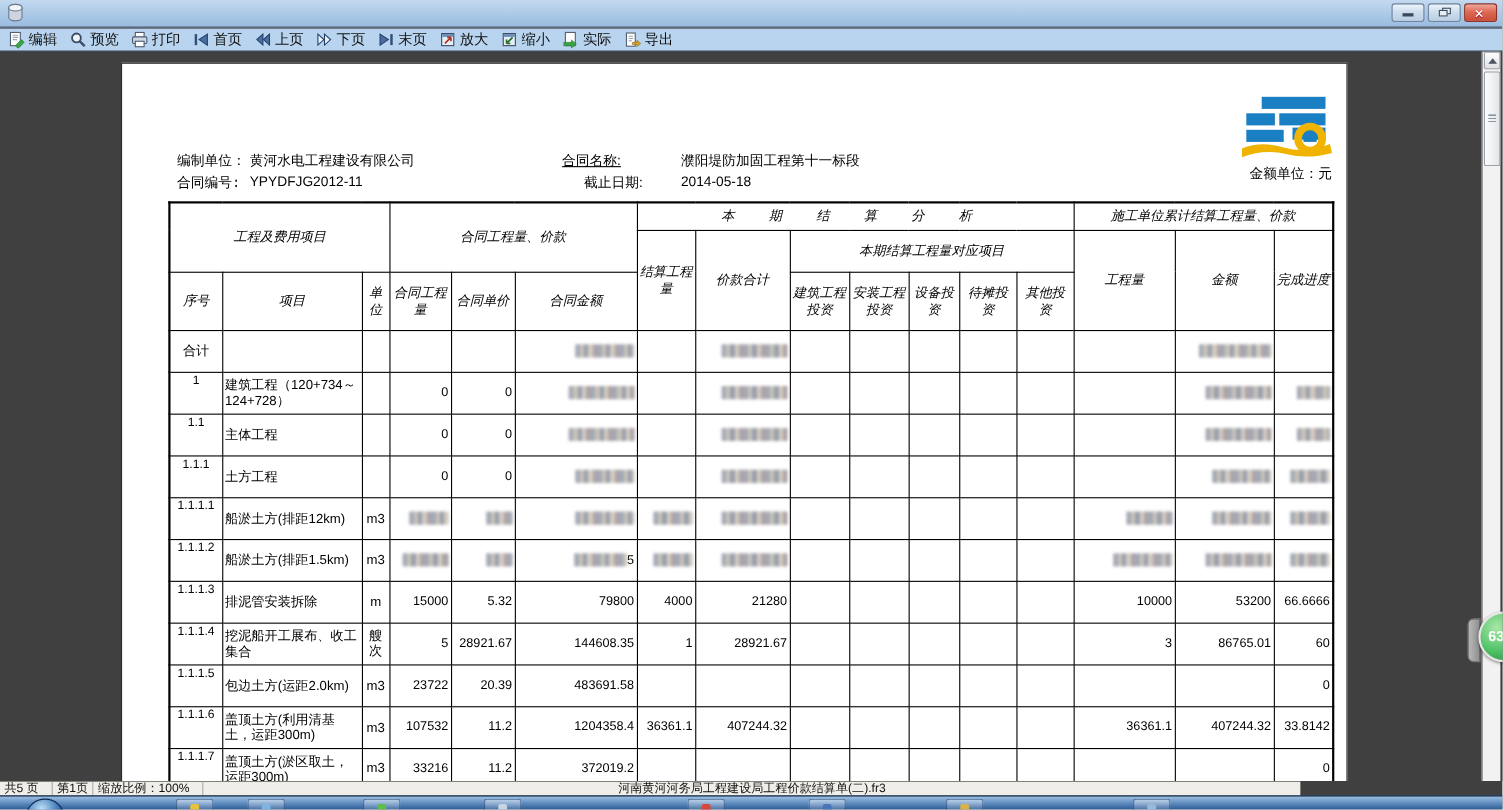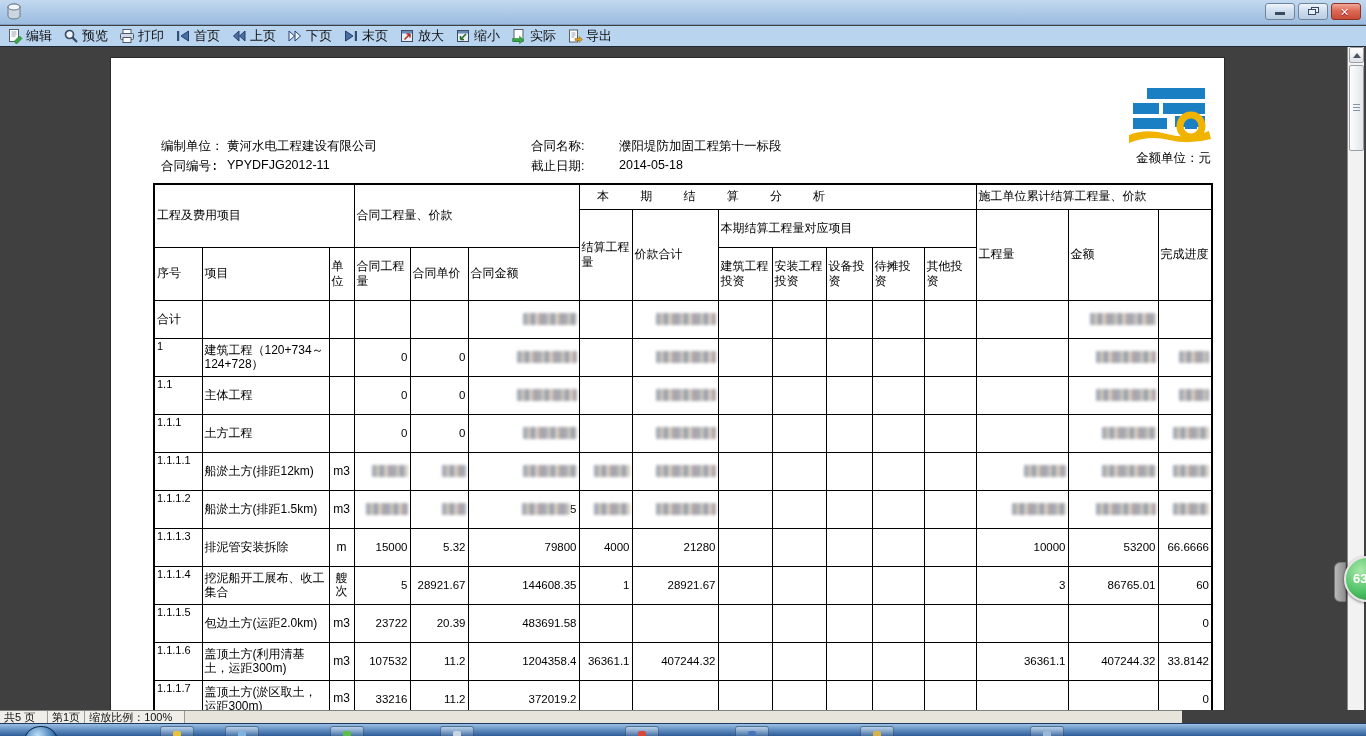--- a/index.html
+++ b/index.html
@@ -34,26 +34,26 @@
   #report-title{position:absolute;left:42px;top:38px;width:1058px;text-align:center;
     font-size:16px;font-weight:bold;color:#000;letter-spacing:1px;}
   .field{position:absolute;font-size:12.5px;color:#000;white-space:nowrap;}
   #company-logo{position:absolute;left:1018px;top:28px;width:82px;height:58px;}
   #amount-unit{position:absolute;left:42px;top:92px;width:1058px;text-align:right;font-size:12.5px;}
 
   
   #rtable{position:absolute;left:42px;top:125px;border-collapse:collapse;table-layout:fixed;
     border:2px solid #000;font-size:12px;color:#000;}
   #rtable th,#rtable td{border:1px solid #000;padding:1px 2px;font-weight:normal;overflow:hidden;}
-  #rtable thead th{text-align:left;vertical-align:middle;line-height:15px;}
+  #rtable thead th{text-align:center;vertical-align:middle;line-height:15px;font-style:italic;}
   tr.hA{height:25px;} tr.hB{height:38px;} tr.hC{height:53px;}
   th.spread{letter-spacing:2.6em;text-indent:1.3em;white-space:nowrap;}
   th.wrap2{padding:0 12px;line-height:15px;}
   #rtable tbody tr{height:38px;}
-  td.c-seq{vertical-align:top;text-align:left;font-size:11px;padding-left:2px;line-height:13px;}
+  td.c-seq{vertical-align:top;text-align:center;font-size:11px;padding-left:2px;line-height:13px;}
   td.c-seq.mid{vertical-align:middle;font-size:12px;}
   td.c-item{text-align:left;vertical-align:middle;word-break:break-all;line-height:14px;font-size:12px;}
   td.c-unit{text-align:center;vertical-align:middle;word-break:break-all;line-height:13px;font-size:12px;}
   td.c-num{text-align:right;vertical-align:middle;font-size:11.5px;padding-right:3px;white-space:nowrap;}
   .redact{display:inline-block;height:12px;border-radius:1px;vertical-align:-2px;opacity:.9;
     background:repeating-linear-gradient(90deg,#9aa0ae 0 4px,#c3bdb1 4px 8px,#8e96a4 8px 12px,#cfc6bb 12px 16px,#a59a9e 16px 20px);
     filter:blur(1.6px);}
 
   
   #vscroll{position:absolute;left:1347px;top:47px;width:17px;height:663px;background:#f2f2f2;border-left:1px solid #8a8a8a;}
@@ -225,21 +225,21 @@
     </div>
 
   <div id="preview">
     <div id="page">
 
 
       <span class="field" style="left:50px;top:80px;">编制单位：</span>
       <span class="field" style="left:116px;top:80px;">黄河水电工程建设有限公司</span>
       <span class="field" style="left:50px;top:100px;font-family:Liberation Mono, monospace;">合同编号:</span>
       <span class="field" style="left:116px;top:100px;">YPYDFJG2012-11</span>
-      <span class="field" style="left:420px;top:80px;">合同名称:</span>
+      <span class="field" style="left:400px;top:80px;text-decoration:underline;">合同名称:</span>
       <span class="field" style="left:508px;top:80px;">濮阳堤防加固工程第十一标段</span>
       <span class="field" style="left:420px;top:100px;">截止日期:</span>
       <span class="field" style="left:508px;top:100px;">2014-05-18</span>
 
       <span id="company-logo">
         <svg viewBox="0 0 82 58">
           <rect x="18" y="2" width="58" height="11" fill="#1b7fc4"></rect>
           <rect x="4" y="17" width="26" height="11" fill="#1b7fc4"></rect>
           <rect x="34" y="17" width="42" height="11" fill="#1b7fc4"></rect>
           <rect x="4" y="32" width="34" height="11" fill="#1b7fc4"></rect>
@@ -510,20 +510,21 @@
       </div>
   </div>
 
   <div id="ball-tab"></div>
   <div id="speed-ball">63</div>
 
   <div id="statusbar">
     <div class="spanel" style="min-width:48px">共5 页</div>
     <div class="spanel" style="min-width:36px">第1页</div>
     <div class="spanel" style="min-width:100px">缩放比例：100%</div>
+    <div class="spanel grow">河南黄河河务局工程建设局工程价款结算单(二).fr3</div>
   </div>
 
   <div id="taskbar">
     <div id="start-orb"></div>
     <div class="tkbtn" style="left:160px">
         <span class="tkdot" style="left:12px;background:#e8c23a"></span>
       </div>
     <div class="tkbtn" style="left:225px">
         <span class="tkdot" style="left:12px;background:#7fb3e0"></span>
       </div>

